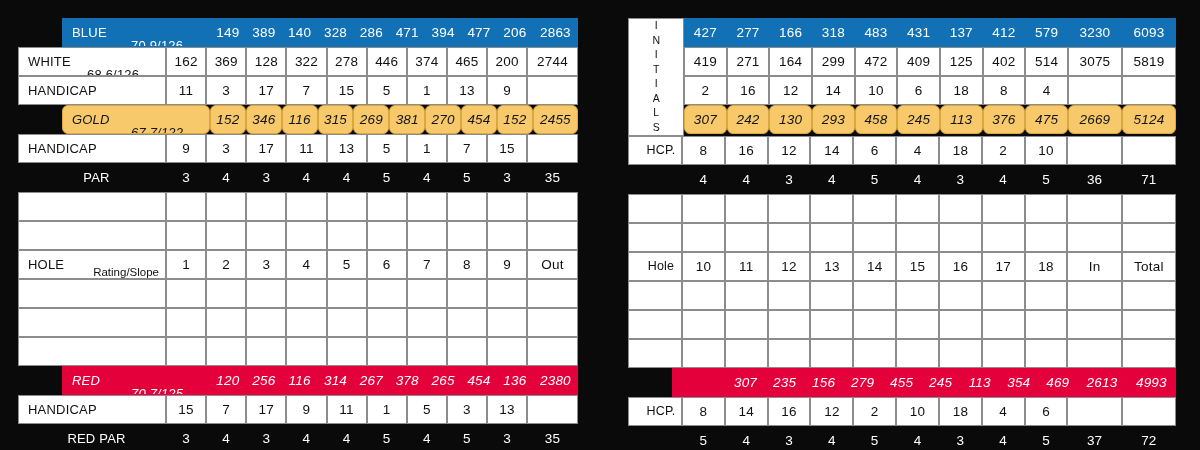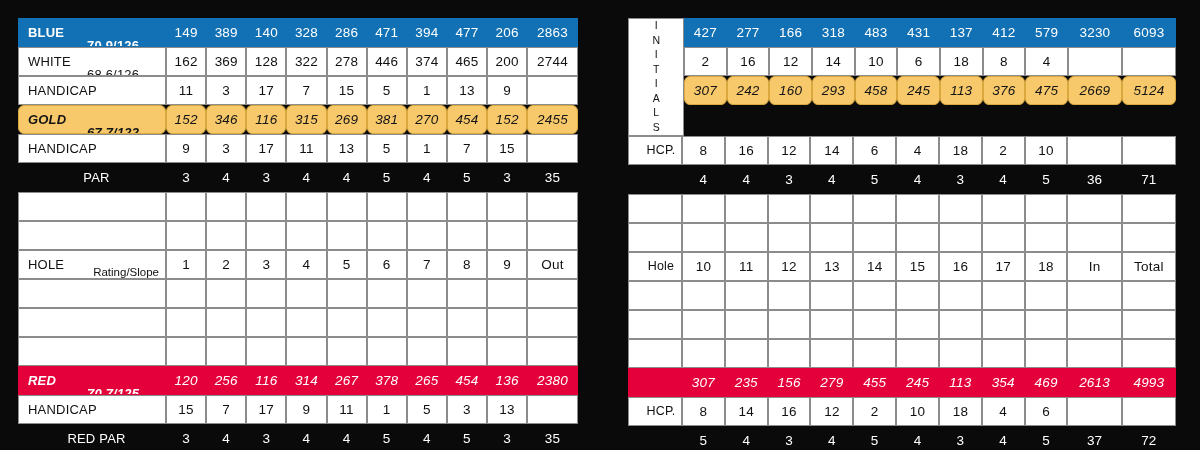--- a/index.html
+++ b/index.html
@@ -67,21 +67,21 @@
   .cT { flex: 1.28 1 0; }
 
   
   .r-white { background: #0c4a6e; color: #111111; }
   .r-white .cell { border-color: #8c8c8c; background: #ffffff; }
   .r-blue  .cell { background: #1271b5; color: #ffffff; border-color: #1271b5; }
   .r-gold  .cell { background: #f7c96b; color: #141414; border-color: #d9a83e; border-radius: 6px; }
   .r-black .cell { background: #0a0a0a; color: #ffffff; border-color: #0a0a0a; text-align: center; }
   .r-red   .cell { background: #e4003a; color: #ffffff; border-color: #e4003a; }
 
-  .r-blue .lbl, .r-gold .lbl, .r-red .lbl { font-weight: 700; }
+  .r-blue .lbl, .r-gold .lbl, .r-red .lbl { font-weight: 400; margin-left: 44px; }
   .r-gold .lbl, .r-gold .c, .r-gold .cT,
   .r-red  .lbl, .r-red  .c, .r-red  .cT { font-style: italic; }
 
   
   .r-black .lbl { background: #0a0a0a; border-color: #0a0a0a; }
   
   .blank-lbl { background:#0a0a0a; border-color:#0a0a0a; }
 
   
   .r-empty .cell { background: #ffffff; border-color: #8c8c8c; }
@@ -355,39 +355,52 @@
         <div class="cell c">318</div>
         <div class="cell c">483</div>
         <div class="cell c">431</div>
         <div class="cell c">137</div>
         <div class="cell c">412</div>
         <div class="cell c">579</div>
         <div class="cell cT">3230</div>
         <div class="cell cT">6093</div>
       </div>
 
+      <div class="row r-white">
+        <div class="cell c">419</div>
+        <div class="cell c">271</div>
+        <div class="cell c">164</div>
+        <div class="cell c">299</div>
+        <div class="cell c">472</div>
+        <div class="cell c">409</div>
+        <div class="cell c">125</div>
+        <div class="cell c">402</div>
+        <div class="cell c">514</div>
+        <div class="cell cT">3075</div>
+        <div class="cell cT">5819</div>
+      </div>
 
       <div class="row r-white">
         <div class="cell c">2</div>
         <div class="cell c">16</div>
         <div class="cell c">12</div>
         <div class="cell c">14</div>
         <div class="cell c">10</div>
         <div class="cell c">6</div>
         <div class="cell c">18</div>
         <div class="cell c">8</div>
         <div class="cell c">4</div>
         <div class="cell cT"></div>
         <div class="cell cT"></div>
       </div>
 
       <div class="row r-gold">
         <div class="cell c">307</div>
         <div class="cell c">242</div>
-        <div class="cell c">160</div>
+        <div class="cell c">130</div>
         <div class="cell c">293</div>
         <div class="cell c">458</div>
         <div class="cell c">245</div>
         <div class="cell c">113</div>
         <div class="cell c">376</div>
         <div class="cell c">475</div>
         <div class="cell cT">2669</div>
         <div class="cell cT">5124</div>
       </div>
 

